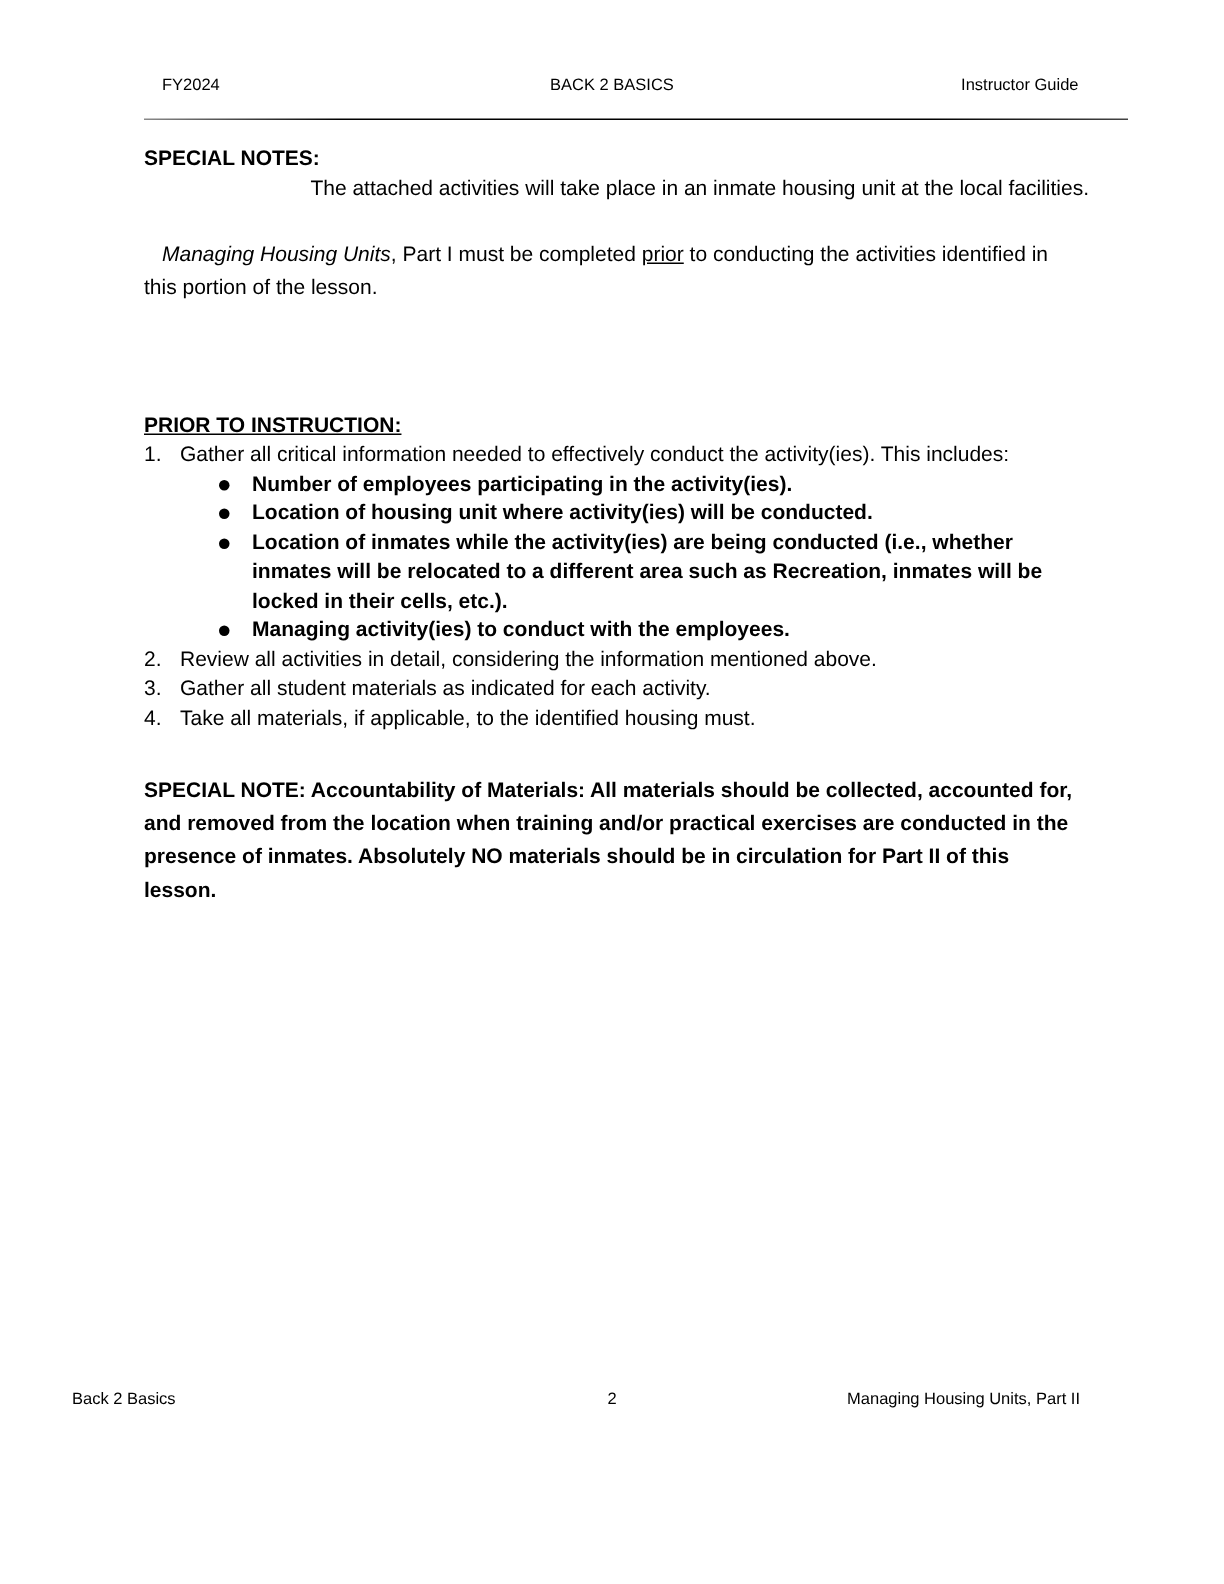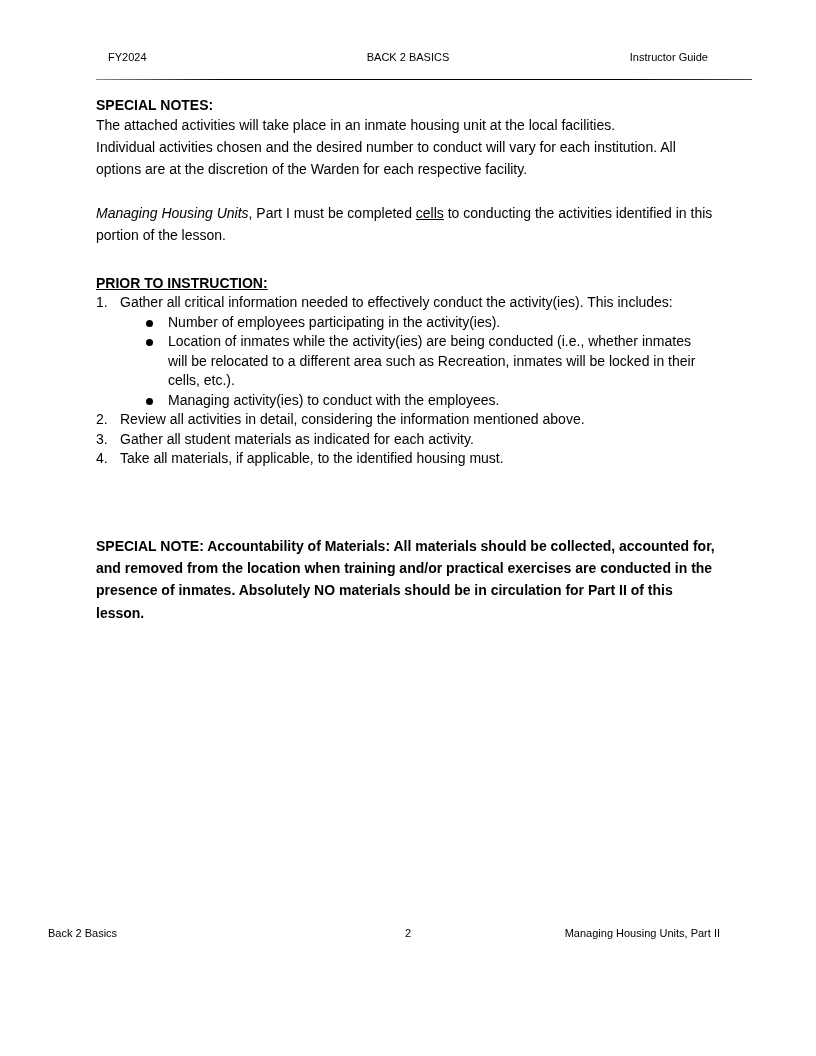--- a/index.html
+++ b/index.html
@@ -3,75 +3,75 @@
   <meta charset="utf-8">
   <style>
     html, body { margin: 0; padding: 0; background: #ffffff; }
     body {
       width: 816px; height: 1056px; position: relative; overflow: hidden;
       font-family: "Liberation Sans", sans-serif; color: #000;
     }
     .hdr { position: absolute; top: 50px; font-size: 11px; line-height: 14px; }
     .hdr-left { left: 96px; padding-left: 12px; }
     .hdr-center { left: 0; width: 816px; text-align: center; }
-    .hdr-right { right: 108px; }
+    .hdr-right { right: 97px; }
     .hdr-rule {
       position: absolute; top: 79px; left: 96px; width: 656px; height: 1px;
       background: linear-gradient(to right, #8a8a8a 0%, #000 20%, #000 80%, #444 100%);
     }
     .body-text {
       position: absolute; left: 96px; width: 630px;
       font-size: 14px; line-height: 22px;
     }
-    .b { font-weight: bold; margin-top: 20px; }
+    .b { font-weight: bold; }
     .u { text-decoration: underline; }
-    .i { font-style: italic; }
+    .i { font-style: italic; margin-left: 12px; }
     .p { margin: 0; }
     .olist { margin: 0; padding: 0; list-style: none; }
     .olist > li { position: relative; padding-left: 24px; line-height: 19.5px; }
     .olist > li > .num { position: absolute; left: 0; top: 0; }
     .ulist { margin: 0; padding: 0; list-style: none; padding-left: 48px; }
-    .ulist > li { position: relative; padding-left: 24px; line-height: 19.5px; }
+    .ulist > li { position: relative; padding-left: 24px; line-height: 19.5px; font-weight: bold; }
     .ulist > li > .dot {
       position: absolute; left: 2px; top: 7px; width: 7px; height: 7px;
       border-radius: 50%; background: #000;
     }
     .note { line-height: 22.2px; }
     .ftr { position: absolute; top: 926px; font-size: 11px; line-height: 14px; }
     .ftr-left { left: 48px; }
     .ftr-center { left: 0; width: 816px; text-align: center; }
     .ftr-right { right: 96px; }
   </style>
 </head>
 <body>
 
 <div class="hdr hdr-left">FY2024</div>
 <div class="hdr hdr-center">BACK 2 BASICS</div>
 <div class="hdr hdr-right">Instructor Guide</div>
 <div class="hdr-rule"></div>
 
 <div class="body-text" style="top:95px;">
   <p class="p b" style="line-height:20px;">SPECIAL NOTES:</p>
-  <p class="p" style="line-height:21px;">The attached activities will take place in an inmate housing unit at the local facilities.</p>
-  <p class="p" style="width:625px;">Individual activities chosen and the desired number to conduct will vary for each institution.  All options are at the discretion of the Warden for each respective facility.</p>
+  <p class="p" style="line-height:21px;text-align:right;">The attached activities will take place in an inmate housing unit at the local facilities.</p>
   <p class="p" style="margin-top:22px; width:620px;">
-    <span class="i">Managing Housing Units</span><span>, Part I must be completed </span><span class="u">cells</span><span> to conducting the activities identified in this portion of the lesson.</span>
+    <span class="i">Managing Housing Units</span><span>, Part I must be completed </span><span class="u">prior</span><span> to conducting the activities identified in this portion of the lesson.</span>
   </p>
 </div>
 
 <div class="body-text" style="top:273px; width:640px;">
   <p class="p b u" style="line-height:20px;text-decoration:underline;">PRIOR TO INSTRUCTION:</p>
   <ol class="olist">
     <li>
       <span class="num">1.</span>
       <span>Gather all critical information needed to effectively conduct the activity(ies).  This includes:</span>
     </li>
   </ol>
   <ul class="ulist" style="width:560px;">
     <li><span class="dot"></span><span>Number of employees participating in the activity(ies).</span></li>
+    <li><span class="dot"></span><span>Location of housing unit where activity(ies) will be conducted.</span></li>
     <li><span class="dot"></span><span>Location of inmates while the activity(ies) are being conducted (i.e., whether inmates will be relocated to a different area such as Recreation, inmates will be locked in their cells, etc.).</span></li>
     <li><span class="dot"></span><span>Managing activity(ies) to conduct with the employees.</span></li>
   </ul>
   <ol class="olist">
     <li>
       <span class="num">2.</span>
       <span>Review all activities in detail, considering the information mentioned above.</span>
     </li>
     <li>
       <span class="num">3.</span>

